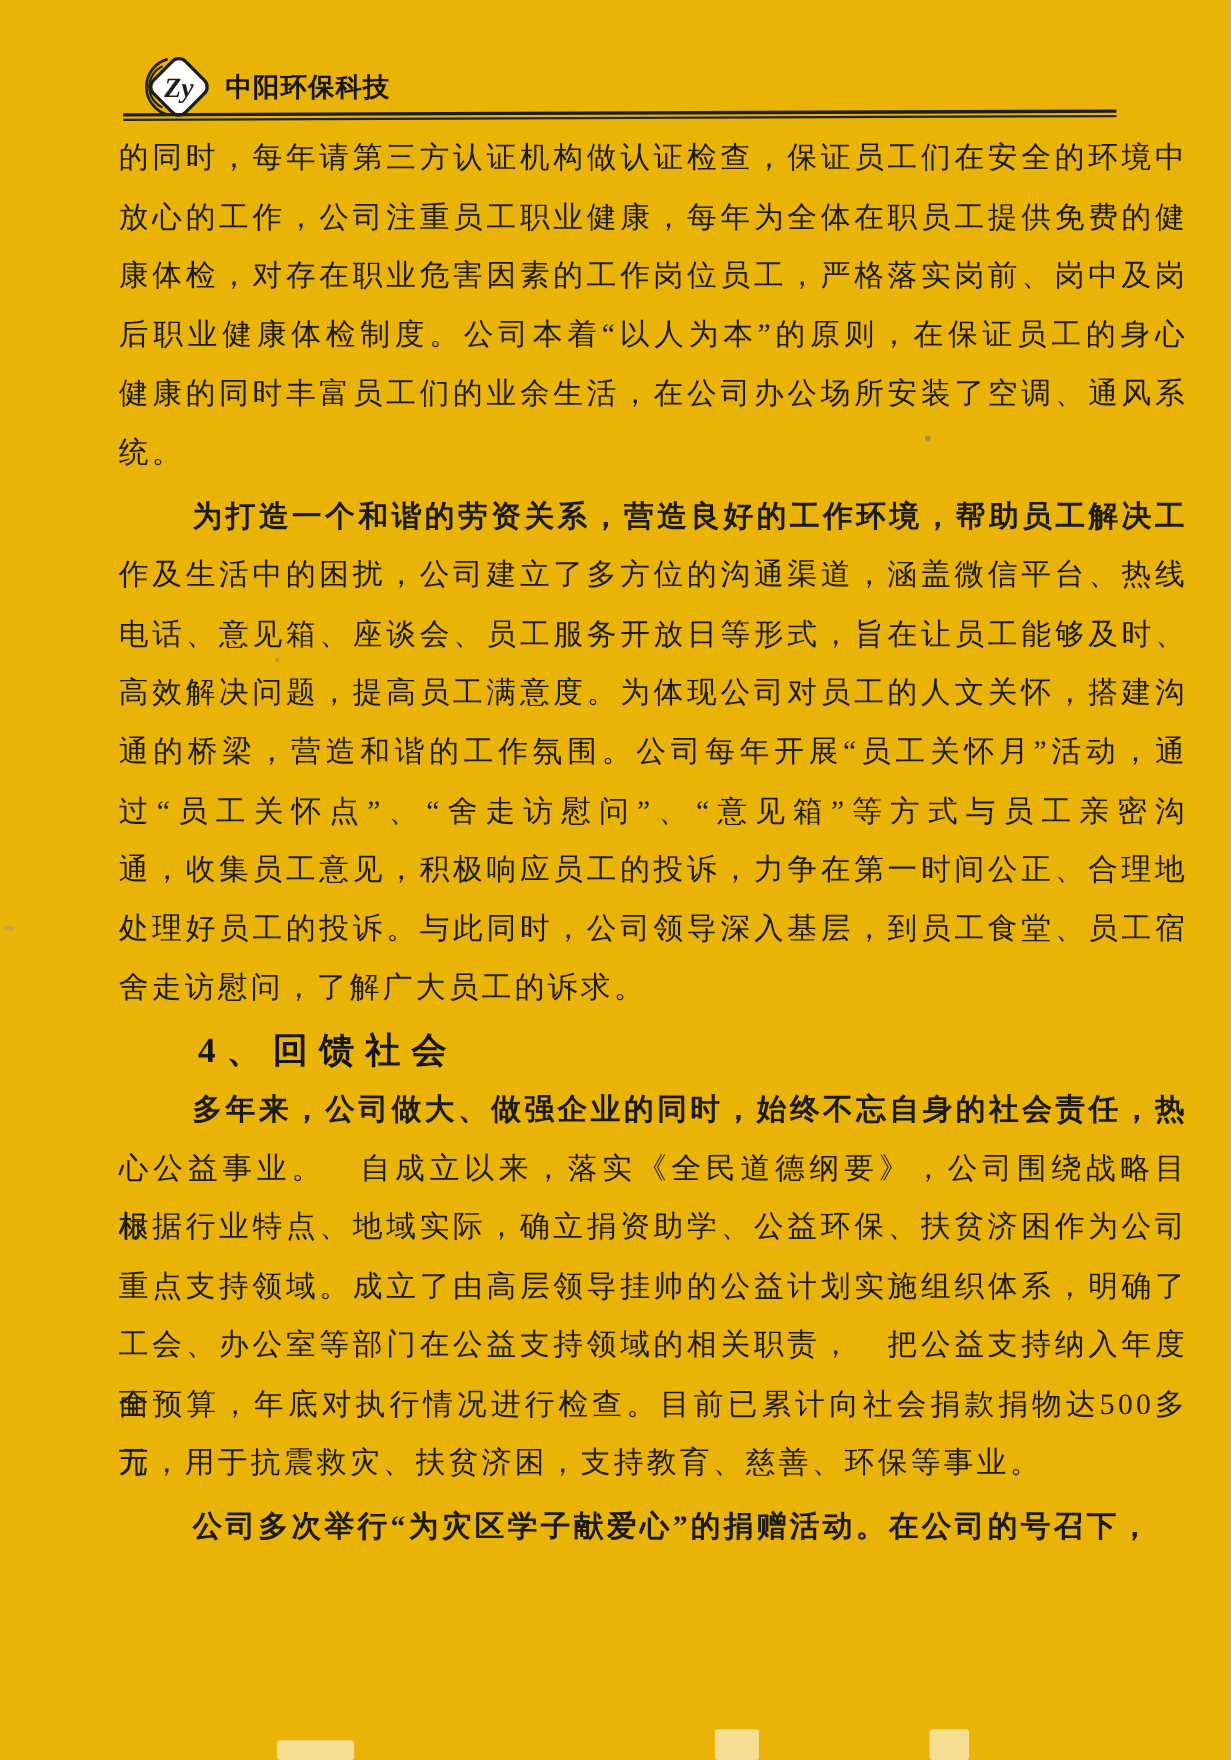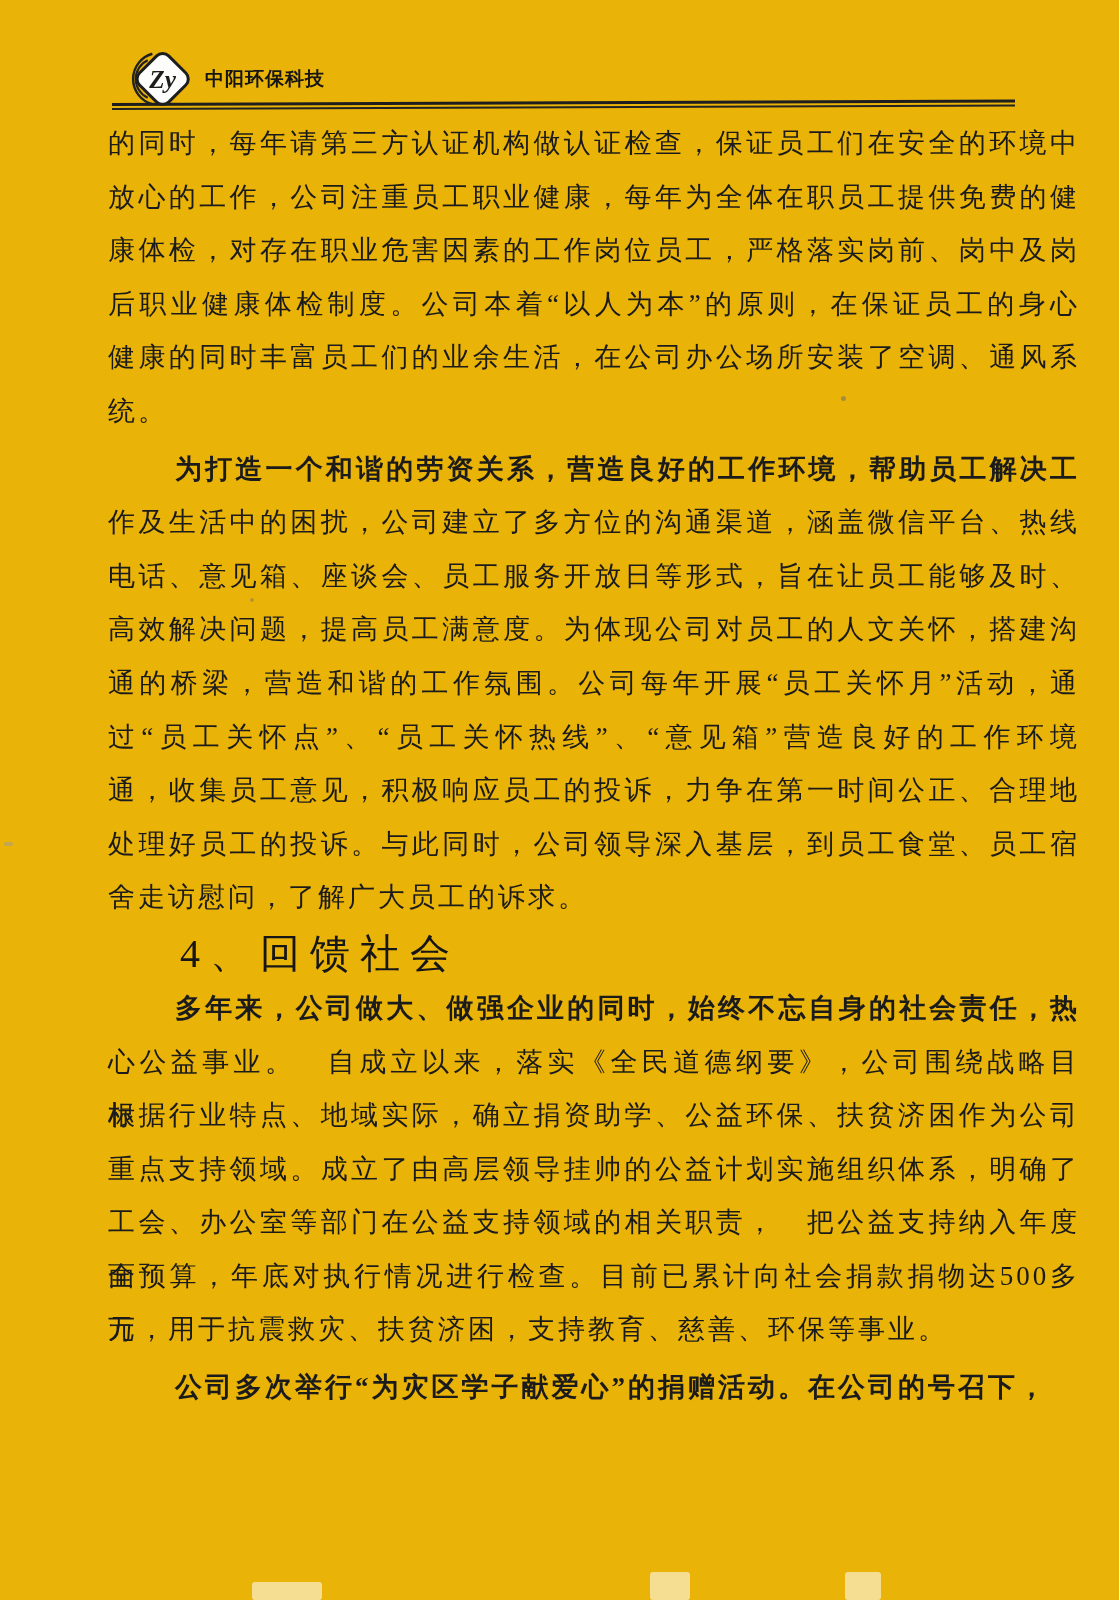--- a/index.html
+++ b/index.html
@@ -18,21 +18,21 @@
   
   .letterhead{position:absolute;top:0;left:0;width:100%;}
   .brand{
     position:absolute;top:50px;left:121px;
     display:flex;align-items:center;gap:10px;
   }
   .logo{width:74px;height:58px;flex:0 0 auto;}
   .brand-name{
     font-family:"Liberation Sans","DejaVu Sans",sans-serif;
     font-weight:bold;
-    font-size:19px;
+    font-size:24px;
     letter-spacing:1px;
     color:#151515;
     white-space:nowrap;
   }
   .letterhead-rule{
     position:absolute;
     top:103px;left:112px;width:903px;
     height:2px;
     border-top:3px solid #1e1e1e;
     border-bottom:2px solid #232323;
@@ -56,22 +56,22 @@
   }
   .just{
     white-space:normal;
     text-align:justify;
     text-align-last:justify;
   }
   .ind{text-indent:67px;font-weight:bold;}
   .section-heading{
     margin-top:8px;
     margin-bottom:7px;
-    font-size:40px;
-    font-weight:normal;
+    font-size:32px;
+    font-weight:bold;
     line-height:42px;
     height:42px;
     letter-spacing:10px;
     text-indent:72px;
     color:#161616;
   }
   .p4-gap{margin-top:3px;}
   
   .dot{
     position:absolute;width:5px;height:5px;border-radius:50%;
@@ -116,21 +116,21 @@
       <div class="ln just">健康的同时丰富员工们的业余生活，在公司办公场所安装了空调、通风系</div>
       <div class="ln">统。</div>
     </div>
 
     <div class="para">
       <div class="ln just ind">为打造一个和谐的劳资关系，营造良好的工作环境，帮助员工解决工</div>
       <div class="ln just">作及生活中的困扰，公司建立了多方位的沟通渠道，涵盖微信平台、热线</div>
       <div class="ln just">电话、意见箱、座谈会、员工服务开放日等形式，旨在让员工能够及时、</div>
       <div class="ln just">高效解决问题，提高员工满意度。为体现公司对员工的人文关怀，搭建沟</div>
       <div class="ln just">通的桥梁，营造和谐的工作氛围。公司每年开展“员工关怀月”活动，通</div>
-      <div class="ln just">过“员工关怀点”、“员工关怀热线”、“意见箱”营造良好的工作环境</div>
+      <div class="ln just">过“员工关怀点”、“舍走访慰问”、“意见箱”等方式与员工亲密沟</div>
       <div class="ln just">通，收集员工意见，积极响应员工的投诉，力争在第一时间公正、合理地</div>
       <div class="ln just">处理好员工的投诉。与此同时，公司领导深入基层，到员工食堂、员工宿</div>
       <div class="ln">舍走访慰问，了解广大员工的诉求。</div>
     </div>
 
     <div class="section-heading">4、回馈社会</div>
 
     <div class="para">
       <div class="ln just ind">多年来，公司做大、做强企业的同时，始终不忘自身的社会责任，热</div>
       <div class="ln just">心公益事业。　自成立以来，落实《全民道德纲要》，公司围绕战略目标，</div>

